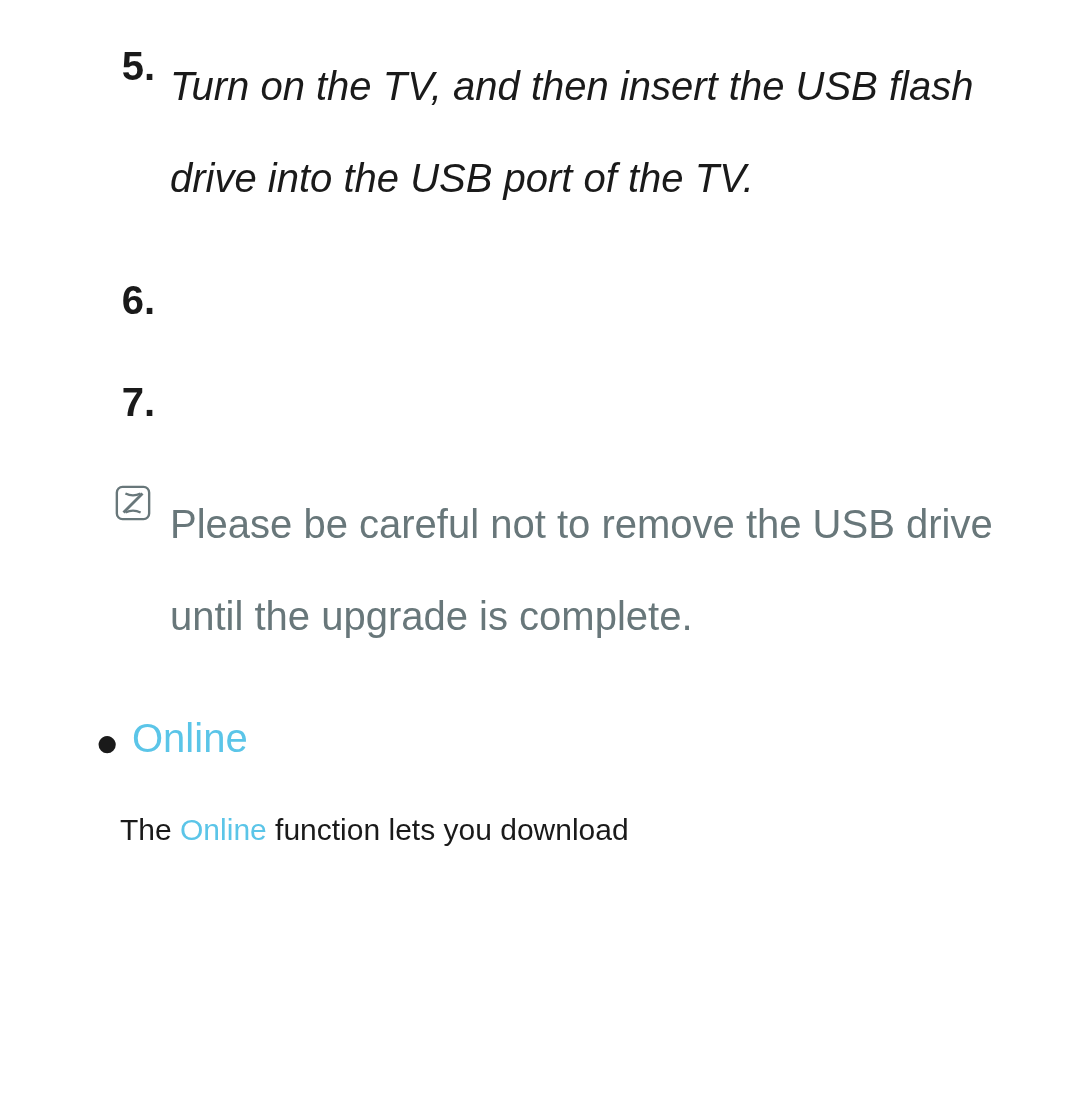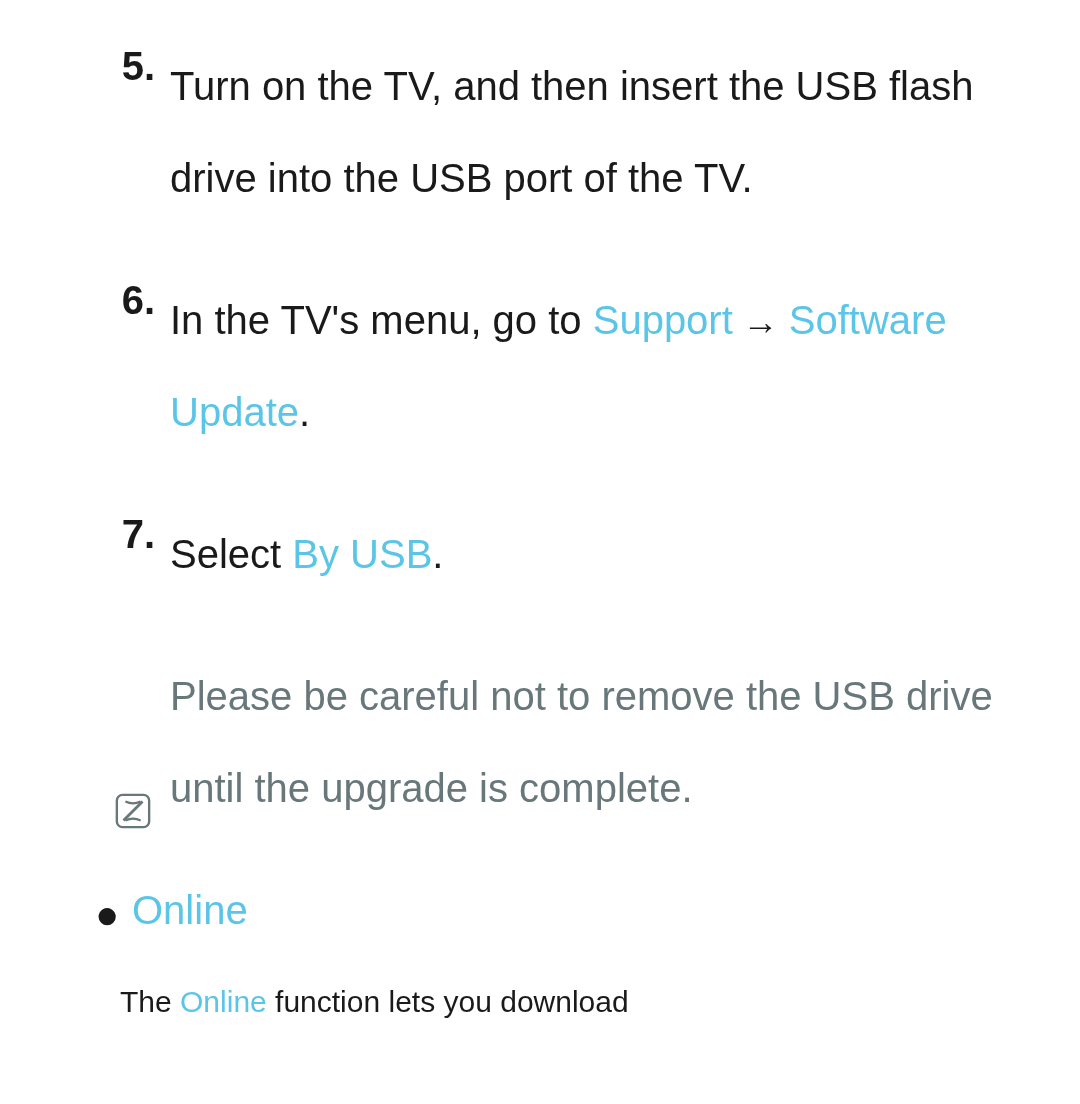--- a/index.html
+++ b/index.html
@@ -28,32 +28,33 @@
       padding-right: 15px;
       flex-shrink: 0;
       margin-left: 70px;
       line-height: 1.3;
     }
     .content {
       font-size: 40px;
       line-height: 2.3;
       flex: 1;
       padding-right: 20px;
+      font-style: italic;
     }
     .accent {
       color: #5bc5e8;
     }
     .arrow {
       color: #1a1a1a;
       font-size: 36px;
     }
     .note-item {
       display: flex;
       margin-bottom: 50px;
-      align-items: flex-end;
+      align-items: flex-start;
       margin-left: 70px;
     }
     .note-icon {
       width: 60px;
       flex-shrink: 0;
       padding-top: 6px;
       text-align: right;
       padding-right: 18px;
     }
     .note-icon svg {
@@ -96,30 +97,24 @@
 </head>
 <body>
 
 <div class="list-item">
   <div class="number">5.</div>
   <div class="content">Turn on the TV, and then insert the USB flash drive into the USB port of the TV.</div>
 </div>
 
 <div class="list-item">
   <div class="number">6.</div>
-  <div class="content">
-    <span>In the TV's menu, go to </span><span class="accent">Support</span><span class="arrow"> → </span><span class="accent">Software Update</span><span>.</span>
-  </div>
 </div>
 
 <div class="list-item">
   <div class="number">7.</div>
-  <div class="content">
-    <span>Select </span><span class="accent">By USB</span><span>.</span>
-  </div>
 </div>
 
 <div class="note-item">
   <div class="note-icon">
     <svg viewBox="0 0 40 40">
       <rect x="3" y="3" width="34" height="34" rx="6" ry="6" fill="none" stroke="#68777a" stroke-width="2.5"></rect>
       <line x1="10" y1="30" x2="30" y2="10" stroke="#68777a" stroke-width="3"></line>
       <path d="M 12 10 Q 20 14 28 10" fill="none" stroke="#68777a" stroke-width="2.5"></path>
       <path d="M 12 30 Q 20 26 28 30" fill="none" stroke="#68777a" stroke-width="2.5"></path>
     </svg>

